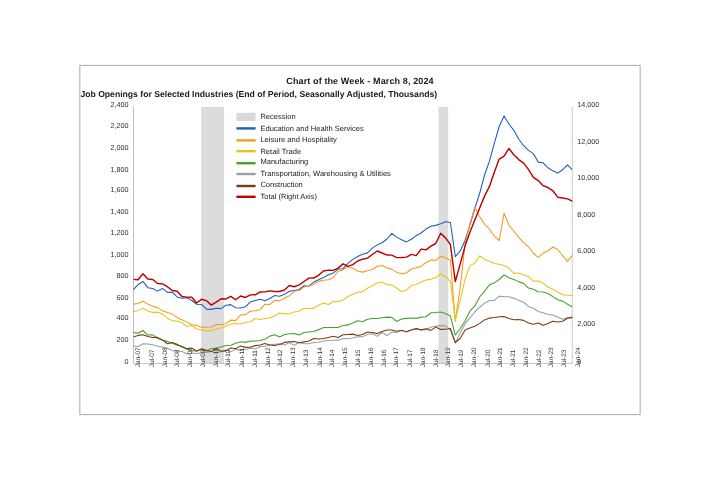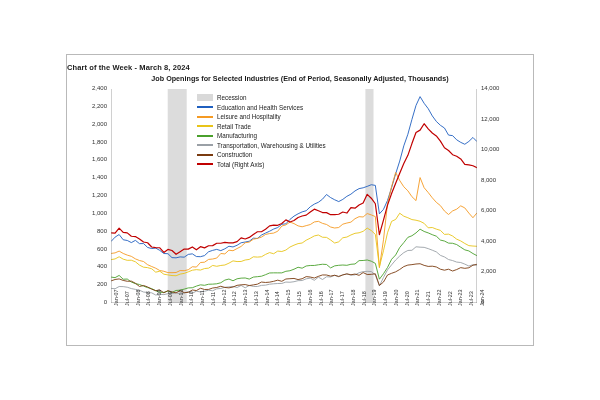--- a/index.html
+++ b/index.html
@@ -20,31 +20,31 @@
     width: 468px;
     height: 292px;
     border: 1px solid #b9b9b9;
     background: #ffffff;
     box-sizing: border-box;
   }
   .title {
     position: absolute;
     left: 0;
     right: 0;
+    text-align: center;
     font-size: 7.5px;
     font-weight: bold;
     color: #1a1a1a;
     letter-spacing: 0.1px;
   }
   #title-main { top: 8px; }
   #title-sub {
     position: absolute;
     left: 0; right: 0;
     top: 19px;
-    text-align: center;
     font-size: 7.2px;
     font-weight: bold;
     color: #1a1a1a;
   }
   #plot {
     position: absolute;
     left: 44px;
     top: 34px;
     width: 366px;
     height: 214px;

